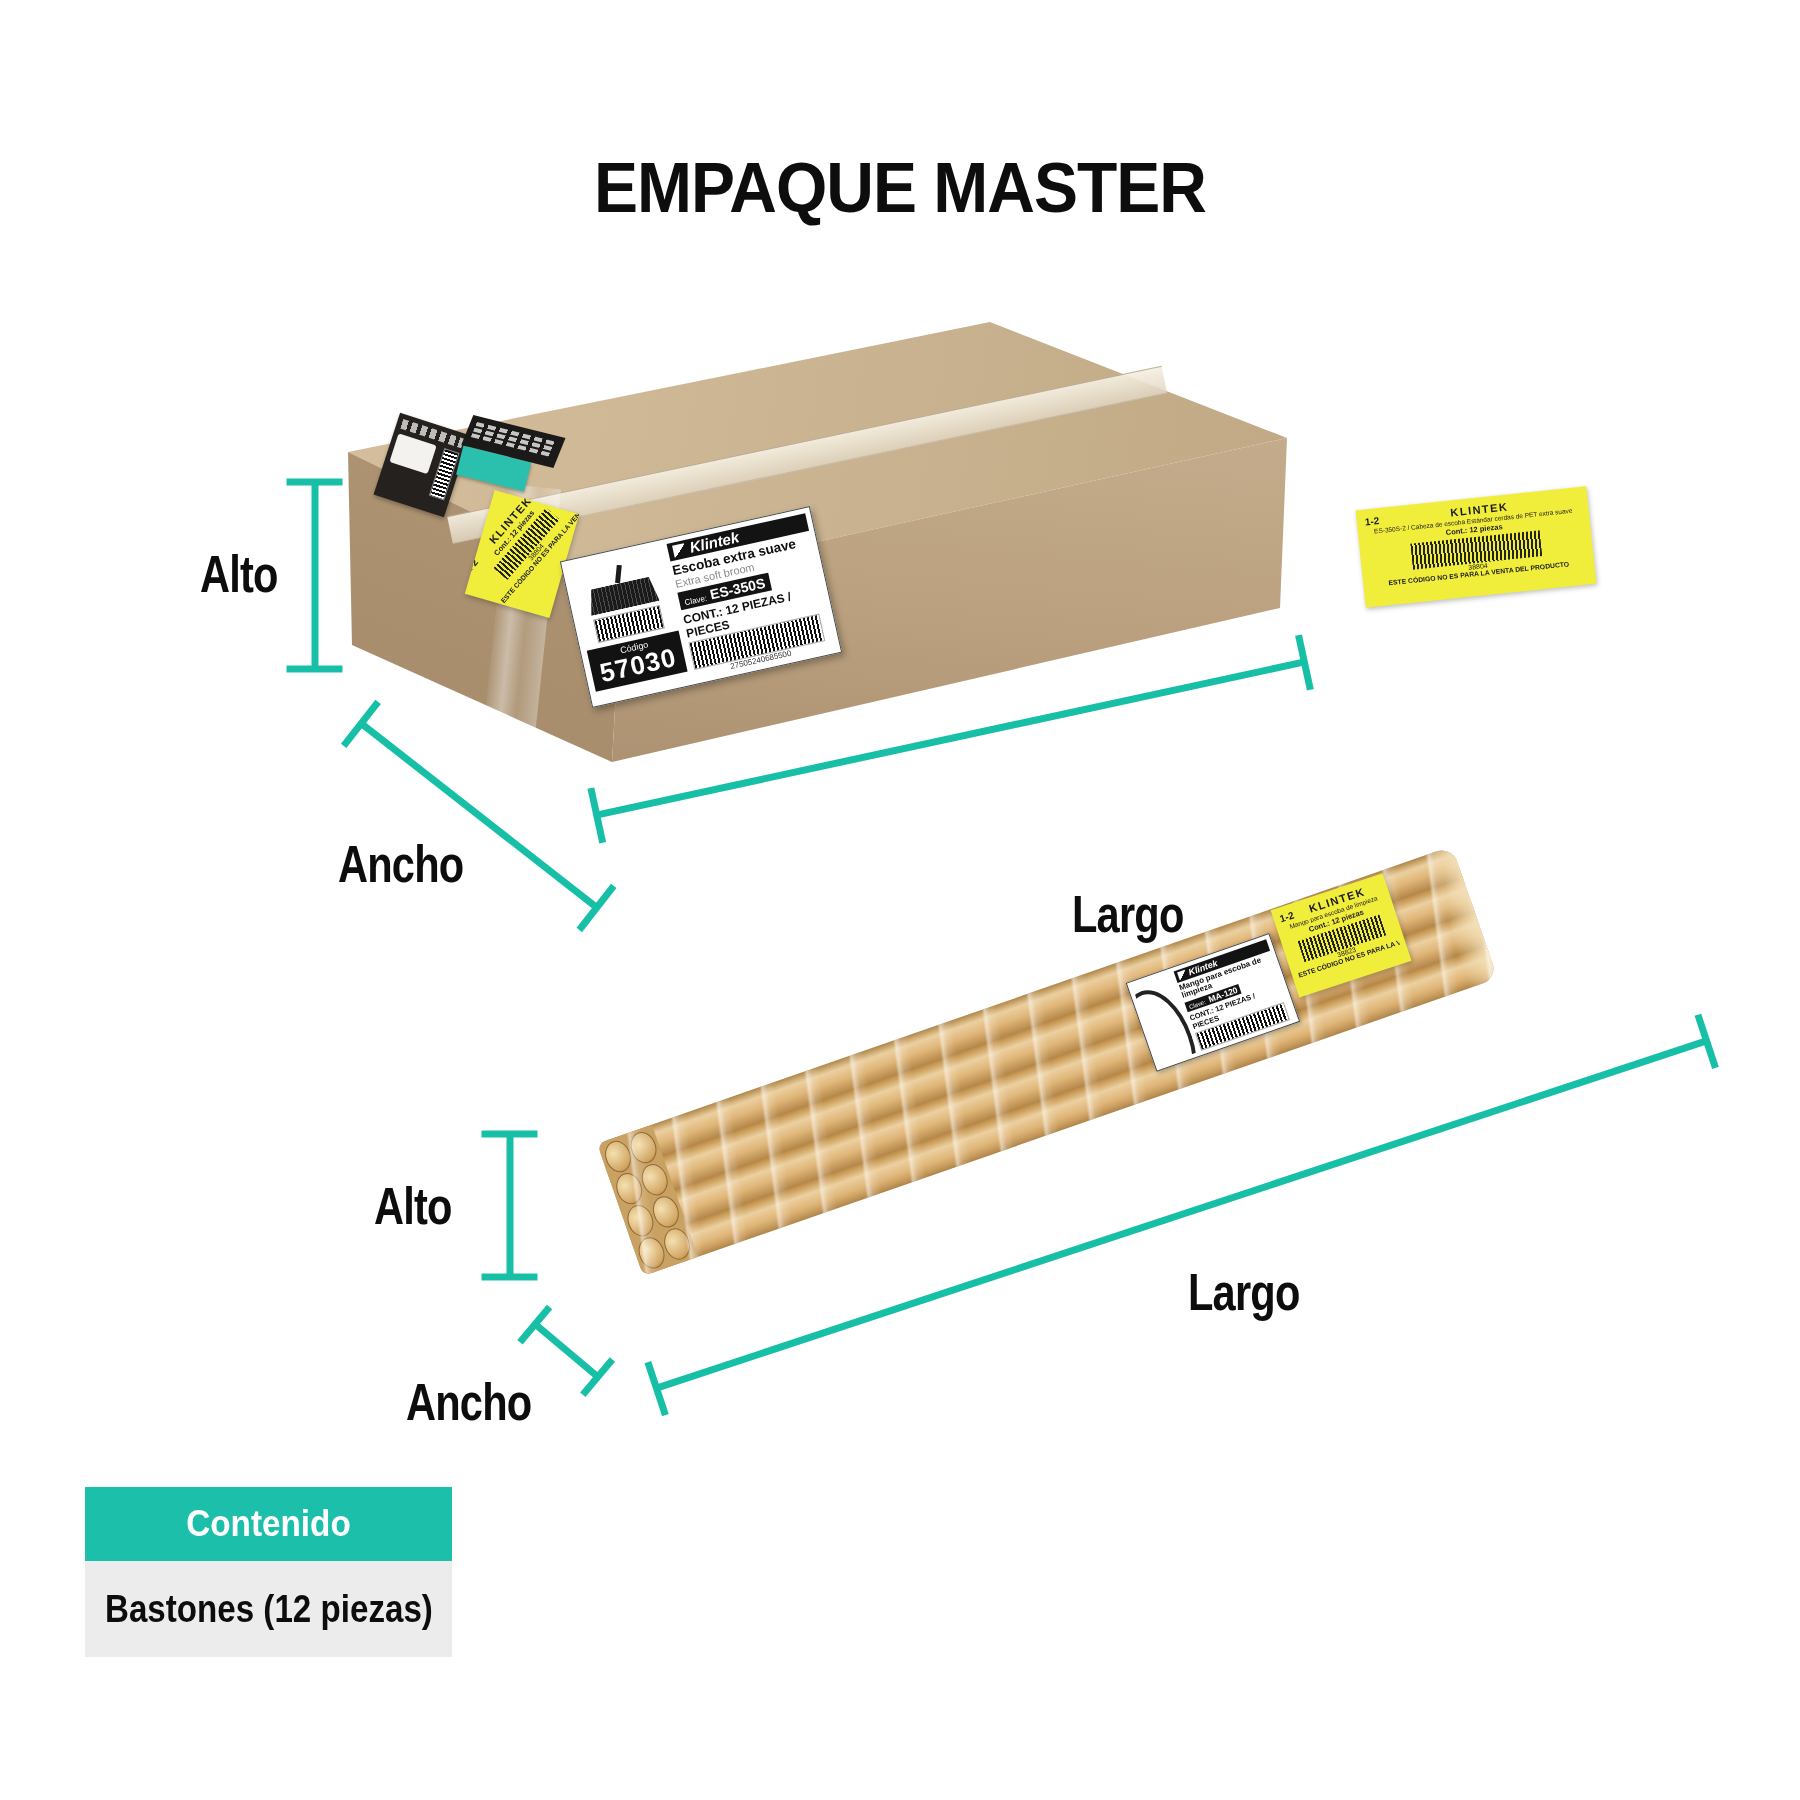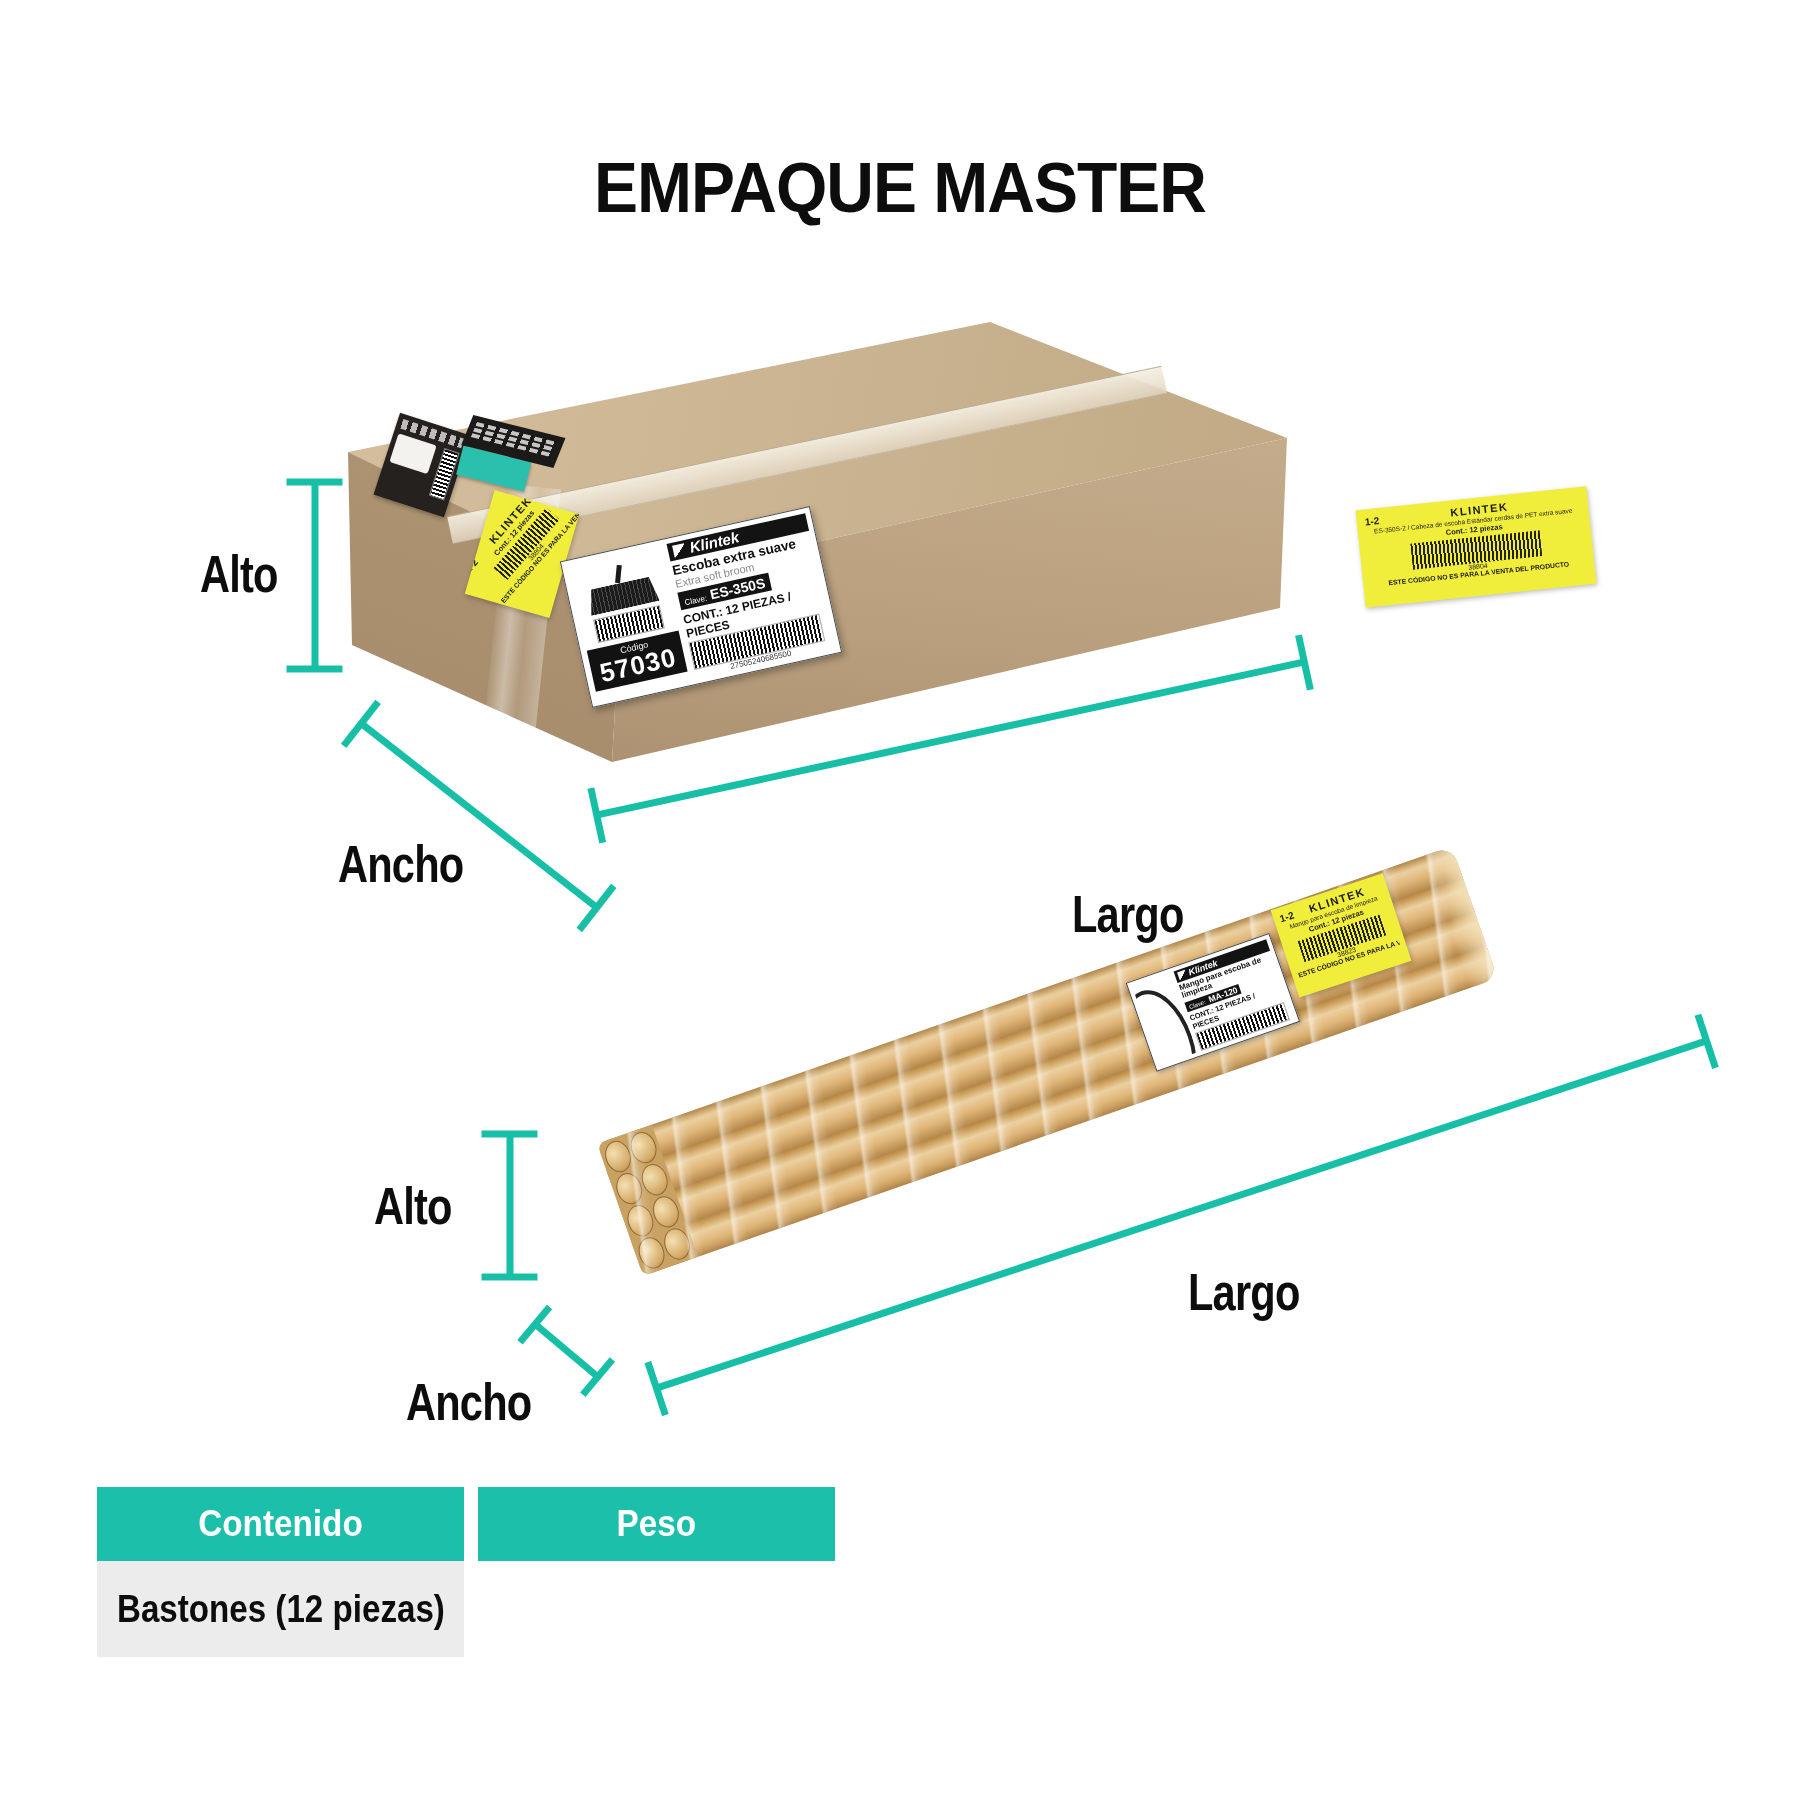--- a/index.html
+++ b/index.html
@@ -122,21 +122,21 @@
   .bl-right .clavebar{margin-top:2px;padding:0 3px;}
   .bl-right .clave-lbl{font-size:6px;}
   .bl-right .clave{font-size:8.5px;}
   .bl-right .contline{font-size:7.5px;margin-top:2px;}
   .bl-right .bc{height:20px;margin-right:4px;margin-top:2px;}
   
   .ylabel.on-bundle{left:712px;top:2px;width:118px;height:92px;transform:rotate(1deg);padding:5px 6px;}
   .ylabel.on-bundle .y-bc{width:86px;height:22px;}
   
   .spec-table{position:absolute;left:85px;top:1487px;width:1632px;}
-  .trow{display:flex;gap:14px;margin-left:12px;}
+  .trow{display:flex;gap:20px;}
   .trow>div{box-sizing:border-box;display:flex;align-items:center;justify-content:center;}
   .c1{width:367px;}.c2{width:892px;}.c3{width:357px;}
   .thead>div{background:#1cbfa9;color:#fff;height:74px;font-size:37px;font-weight:700;}
   .tbody-row{height:96px;font-size:39px;font-weight:700;color:#0d0d0d;}
   .tbody-row.alt>div{background:#ececec;}
   .cell-txt{display:inline-block;transform:scaleX(.85);white-space:nowrap;}
   .thead .cell-txt{transform:scaleX(.9);}
 </style>
 </head>
 <body>
@@ -273,22 +273,19 @@
 <div class="dim" style="left:627px;top:1211px;width:1109px;transform:rotate(-18.3deg);"></div>
 <div class="dim-label" style="left:374px;top:1176px;">Alto</div>
 <div class="dim-label" style="left:406px;top:1372px;">Ancho</div>
 <div class="dim-label" style="left:1188px;top:1262px;">Largo</div>
 
 <div class="spec-table">
   <div class="trow thead">
     <div class="c1">
         <span class="cell-txt">Contenido</span>
       </div>
-    <div class="c3">
-        <span class="cell-txt">Peso</span>
-      </div>
   </div>
   <div class="trow tbody-row alt">
     <div class="c1">
         <span class="cell-txt">Bastones (12 piezas)</span>
       </div>
   </div>
 </div>
 
 </body></html>

